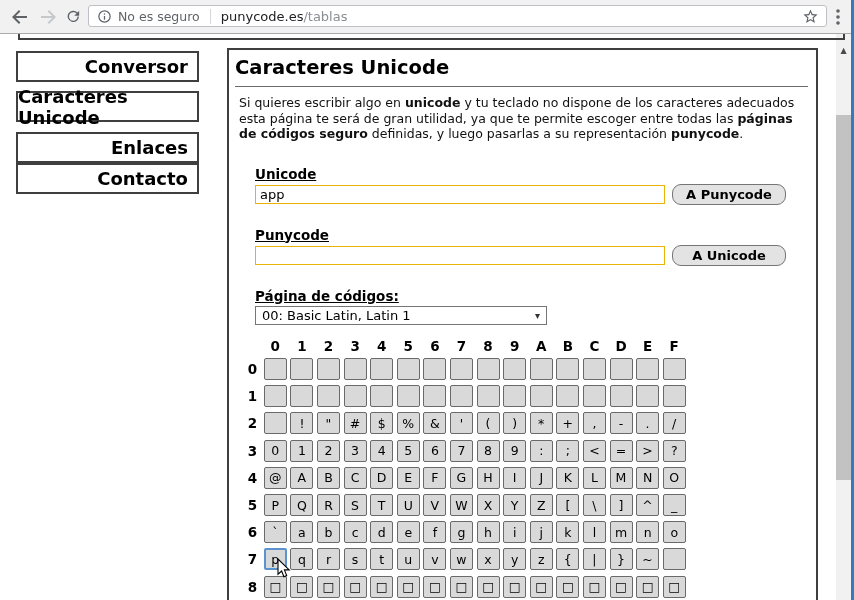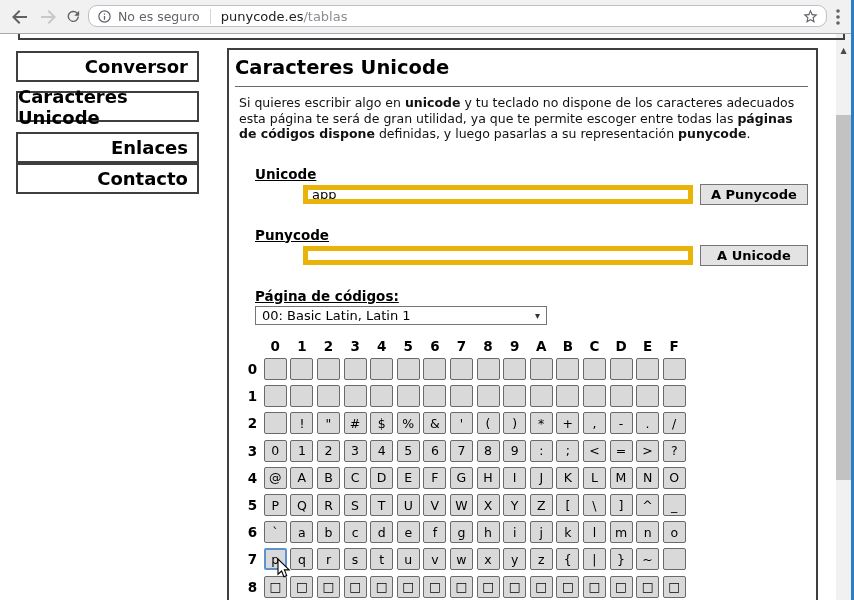--- a/index.html
+++ b/index.html
@@ -5,21 +5,21 @@
   html,body{margin:0;padding:0;background:#fff;}
   body{width:854px;height:600px;position:relative;overflow:hidden;
        font-family:"DejaVu Sans","Liberation Sans",sans-serif;color:#000;}
 
   
   .toolbar{position:absolute;top:0;left:0;width:854px;height:33px;background:#f1f1f1;
            border-bottom:1px solid #a9acaf;z-index:20;}
   .navbtn{position:absolute;top:4px;width:25px;height:25px;display:flex;align-items:center;
           justify-content:center;border-radius:50%;}
   .omnibox{position:absolute;left:88px;top:5px;width:739px;height:22px;background:#fff;
-           border:1px solid #bdc1c5;border-radius:9px;display:flex;align-items:center;
+           border:1px solid #bdc1c5;border-radius:3px;display:flex;align-items:center;
            box-sizing:border-box;padding-left:8px;}
   .sec-label{font-size:12.5px;color:#5f6368;margin-left:6px;white-space:nowrap;}
   .omni-sep{width:1px;height:15px;background:#d4d6d8;margin:0 10px;}
   .url{font-size:13px;white-space:nowrap;}
   .url .host{color:#202124;}
   .url .path{color:#8a8e92;}
   .omni-spacer{flex:1;}
   .star-btn{margin-right:4px;display:flex;align-items:center;justify-content:center;width:24px;height:20px;}
   .menu-btn{position:absolute;right:4px;top:4px;width:25px;height:25px;display:flex;
             align-items:center;justify-content:center;}
@@ -41,24 +41,24 @@
         border-bottom:none;box-sizing:border-box;padding:4px 8px 0 6px;overflow:hidden;background:#fff;}
   .main h1{font-size:19.5px;line-height:23px;margin:2px 0 0 0;font-weight:bold;color:#000;}
   .rule{border:none;border-top:1px solid #6b6b6b;margin:7px 0 0 0;}
   .intro{margin:8px 0 0 4px;font-size:12.5px;line-height:15.5px;color:#111;}
   .intro div{white-space:nowrap;}
 
   .formblock{margin-left:20px;}
   .field-label{display:block;font-weight:bold;font-size:13.5px;text-decoration:underline;margin-bottom:2px;}
   .gap1{margin-top:24px;} .gap2{margin-top:22px;}
   .iorow{display:flex;align-items:center;}
-  .txt{width:410px;height:19px;border:5px solid #eab308;box-sizing:border-box;padding:0 4px;
-       font-size:13px;font-family:inherit;background:#fff;margin-left:48px;}
+  .txt{width:410px;height:19px;border:1px solid #eab308;box-sizing:border-box;padding:0 4px;
+       font-size:13px;font-family:inherit;background:#fff;}
   .act{margin-left:7px;width:114px;height:21px;background:#e3e3e3;border:1px solid #757575;
-       border-radius:0;font-weight:bold;font-size:13px;font-family:inherit;padding:0;cursor:pointer;}
+       border-radius:9px;font-weight:bold;font-size:13px;font-family:inherit;padding:0;cursor:pointer;}
   .select{width:292px;height:19px;border:1px solid #757575;box-sizing:border-box;background:#fff;
           display:flex;align-items:center;justify-content:space-between;padding:0 6px;
           font-size:13px;cursor:pointer;}
   .select .arrow{font-size:10px;color:#333;}
 
   
   .charmap{margin:12px 0 0 8px;display:grid;
            grid-template-columns:19px repeat(16,26.6px);
            grid-template-rows:19px repeat(9,27.2px);
            align-items:center;justify-items:center;}
@@ -130,21 +130,21 @@
       <div class="side-btn" style="top: 98px;">Enlaces</div>
       <div class="side-btn" style="top: 129px;">Contacto</div>
     </nav>
 
   <div class="main">
     <h1>Caracteres Unicode</h1>
     <hr class="rule">
     <div class="intro">
         <div><span>Si quieres escribir algo en </span><b>unicode</b><span> y tu teclado no dispone de los caracteres adecuados</span></div>
         <div><span>esta página te será de gran utilidad, ya que te permite escoger entre todas las </span><b>páginas</b></div>
-        <div><b>de códigos dispone</b><span> definidas, y luego pasarlas a su representación </span><b>punycode</b><span>.</span></div>
+        <div><b>de códigos seguro</b><span> definidas, y luego pasarlas a su representación </span><b>punycode</b><span>.</span></div>
       </div>
 
     <div class="formblock">
       <label class="field-label gap1">Unicode</label>
       <div class="iorow">
         <input class="txt" type="text" value="app" style="">
         <button class="act">A Punycode</button>
       </div>
 
       <label class="field-label gap2">Punycode</label>

